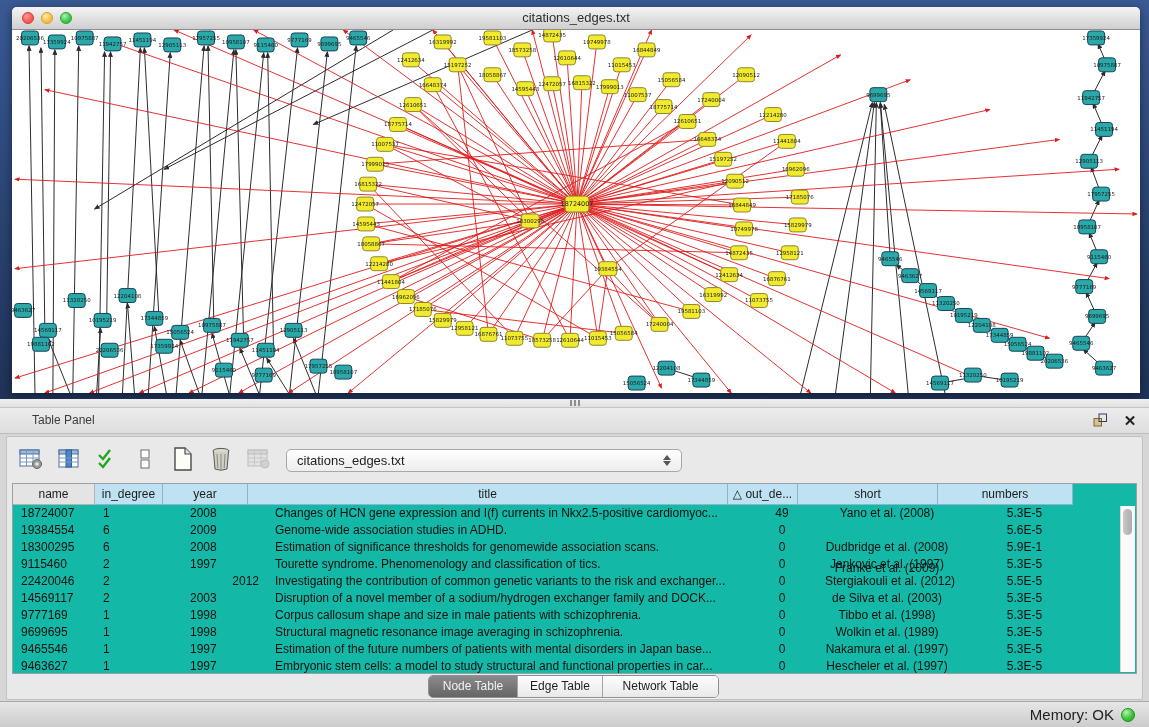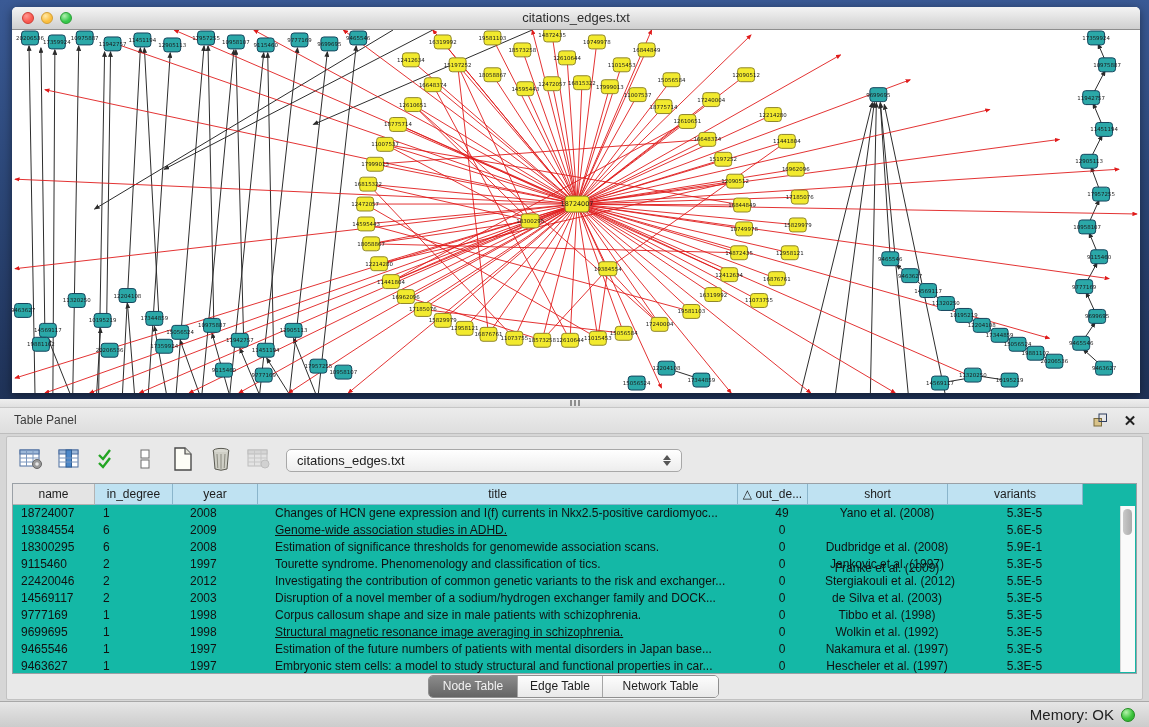--- a/index.html
+++ b/index.html
@@ -29,21 +29,21 @@
   .grip-strip{position:absolute;left:0;top:399px;width:1149px;height:8px;
               background:linear-gradient(180deg,#efefef,#e0e0e0);border-bottom:1px solid #c6c6c6;}
   .grip{position:absolute;left:570px;top:1px;width:10px;height:6px;
         background:repeating-linear-gradient(90deg,#8f8f8f 0 2px,transparent 2px 4px);}
 
   
   .panel-bg{position:absolute;left:0;top:408px;width:1149px;height:319px;background:#d6d6d6;}
   .panel-header{position:absolute;left:0;top:408px;width:1149px;height:25px;
                 background:linear-gradient(180deg,#ececec,#dedede);
                 border-bottom:1px solid #bdbdbd;}
-  .panel-title{position:absolute;left:14px;top:5px;font-size:12px;color:#3c3c3c;}
+  .panel-title{position:absolute;left:32px;top:5px;font-size:12px;color:#3c3c3c;}
   .ph-icons{position:absolute;right:10px;top:3px;display:flex;gap:12px;align-items:center;}
   .ph-btn{width:18px;height:18px;display:flex;align-items:center;justify-content:center;cursor:default;}
   .xglyph{font-size:15px;font-weight:bold;color:#222;line-height:1;}
 
   .inner-box{position:absolute;left:6px;top:436px;width:1135px;height:262px;
              background:#e9e9e9;border:1px solid #c2c2c2;border-radius:2px;}
 
   
   .toolbar{position:absolute;left:16px;top:443px;height:32px;display:flex;align-items:center;gap:8px;}
   .tbtn{width:30px;height:30px;display:flex;align-items:center;justify-content:center;}
@@ -882,42 +882,42 @@
   <span class="combo-label">citations_edges.txt</span>
   <span class="combo-steppers">
     <span class="tri-up"></span>
       <span class="tri-dn"></span>
   </span>
 </div>
 
 <div class="table-wrap">
   <div class="thead" id="thead">
       <div class="th gray" style="width: 82px;">name</div>
-      <div class="th" style="width: 78px;">in_degree</div>
+      <div class="th" style="width: 68px;">in_degree</div>
       <div class="th" style="width: 85px;">year</div>
       <div class="th" style="width: 480px;">title</div>
       <div class="th" style="width: 70px;">△ out_de...</div>
       <div class="th" style="width: 140px;">short</div>
-      <div class="th" style="width: 135px;">variants</div>
+      <div class="th" style="width: 135px;">numbers</div>
     </div>
   <div id="tbody">
       <div class="tr">
         <div class="td" style="width: 82px; text-align: left;">18724007</div>
         <div class="td" style="width: 87px; text-align: left;">1</div>
         <div class="td" style="width: 85px; text-align: left;">2008</div>
         <div class="td" style="width: 480px; text-align: left;">Changes of HCN gene expression and I(f) currents in Nkx2.5-positive cardiomyoc...</div>
         <div class="td" style="width: 70px; text-align: center;">49</div>
         <div class="td" style="width: 140px; text-align: center;">Yano et al. (2008)</div>
         <div class="td" style="width: 135px; text-align: center;">5.3E-5</div>
       </div>
       <div class="tr">
         <div class="td" style="width: 82px; text-align: left;">19384554</div>
         <div class="td" style="width: 87px; text-align: left;">6</div>
         <div class="td" style="width: 85px; text-align: left;">2009</div>
-        <div class="td" style="width: 480px; text-align: left; text-decoration: underline;">Genome-wide association studies in ADHD.</div>
+        <div class="td" style="width: 480px; text-align: left;">Genome-wide association studies in ADHD.</div>
         <div class="td" style="width: 70px; text-align: center;">0</div>
         <div class="td" style="width: 140px; text-align: center; margin-top: 38px;">Franke et al. (2009)</div>
         <div class="td" style="width: 135px; text-align: center;">5.6E-5</div>
       </div>
       <div class="tr">
         <div class="td" style="width: 82px; text-align: left;">18300295</div>
         <div class="td" style="width: 87px; text-align: left;">6</div>
         <div class="td" style="width: 85px; text-align: left;">2008</div>
         <div class="td" style="width: 480px; text-align: left;">Estimation of significance thresholds for genomewide association scans.</div>
         <div class="td" style="width: 70px; text-align: center;">0</div>
@@ -929,21 +929,21 @@
         <div class="td" style="width: 87px; text-align: left;">2</div>
         <div class="td" style="width: 85px; text-align: left;">1997</div>
         <div class="td" style="width: 480px; text-align: left;">Tourette syndrome. Phenomenology and classification of tics.</div>
         <div class="td" style="width: 70px; text-align: center;">0</div>
         <div class="td" style="width: 140px; text-align: center;">Jankovic et al. (1997)</div>
         <div class="td" style="width: 135px; text-align: center;">5.3E-5</div>
       </div>
       <div class="tr">
         <div class="td" style="width: 82px; text-align: left;">22420046</div>
         <div class="td" style="width: 87px; text-align: left;">2</div>
-        <div class="td" style="width: 85px; text-align: left;">2012</div>
+        <div class="td" style="width: 85px; text-align: right;">2012</div>
         <div class="td" style="width: 480px; text-align: left;">Investigating the contribution of common genetic variants to the risk and exchanger...</div>
         <div class="td" style="width: 70px; text-align: center;">0</div>
         <div class="td" style="width: 140px; text-align: center;">Stergiakouli et al. (2012)</div>
         <div class="td" style="width: 135px; text-align: center;">5.5E-5</div>
       </div>
       <div class="tr">
         <div class="td" style="width: 82px; text-align: left;">14569117</div>
         <div class="td" style="width: 87px; text-align: left;">2</div>
         <div class="td" style="width: 85px; text-align: left;">2003</div>
         <div class="td" style="width: 480px; text-align: left;">Disruption of a novel member of a sodium/hydrogen exchanger family and DOCK...</div>
@@ -957,23 +957,23 @@
         <div class="td" style="width: 85px; text-align: left;">1998</div>
         <div class="td" style="width: 480px; text-align: left;">Corpus callosum shape and size in male patients with schizophrenia.</div>
         <div class="td" style="width: 70px; text-align: center;">0</div>
         <div class="td" style="width: 140px; text-align: center;">Tibbo et al. (1998)</div>
         <div class="td" style="width: 135px; text-align: center;">5.3E-5</div>
       </div>
       <div class="tr">
         <div class="td" style="width: 82px; text-align: left;">9699695</div>
         <div class="td" style="width: 87px; text-align: left;">1</div>
         <div class="td" style="width: 85px; text-align: left;">1998</div>
-        <div class="td" style="width: 480px; text-align: left; text-decoration: underline;">Structural magnetic resonance image averaging in schizophrenia.</div>
+        <div class="td" style="width: 480px; text-align: left;">Structural magnetic resonance image averaging in schizophrenia.</div>
         <div class="td" style="width: 70px; text-align: center;">0</div>
-        <div class="td" style="width: 140px; text-align: center;">Wolkin et al. (1992)</div>
+        <div class="td" style="width: 140px; text-align: center;">Wolkin et al. (1989)</div>
         <div class="td" style="width: 135px; text-align: center;">5.3E-5</div>
       </div>
       <div class="tr">
         <div class="td" style="width: 82px; text-align: left;">9465546</div>
         <div class="td" style="width: 87px; text-align: left;">1</div>
         <div class="td" style="width: 85px; text-align: left;">1997</div>
         <div class="td" style="width: 480px; text-align: left;">Estimation of the future numbers of patients with mental disorders in Japan base...</div>
         <div class="td" style="width: 70px; text-align: center;">0</div>
         <div class="td" style="width: 140px; text-align: center;">Nakamura et al. (1997)</div>
         <div class="td" style="width: 135px; text-align: center;">5.3E-5</div>

